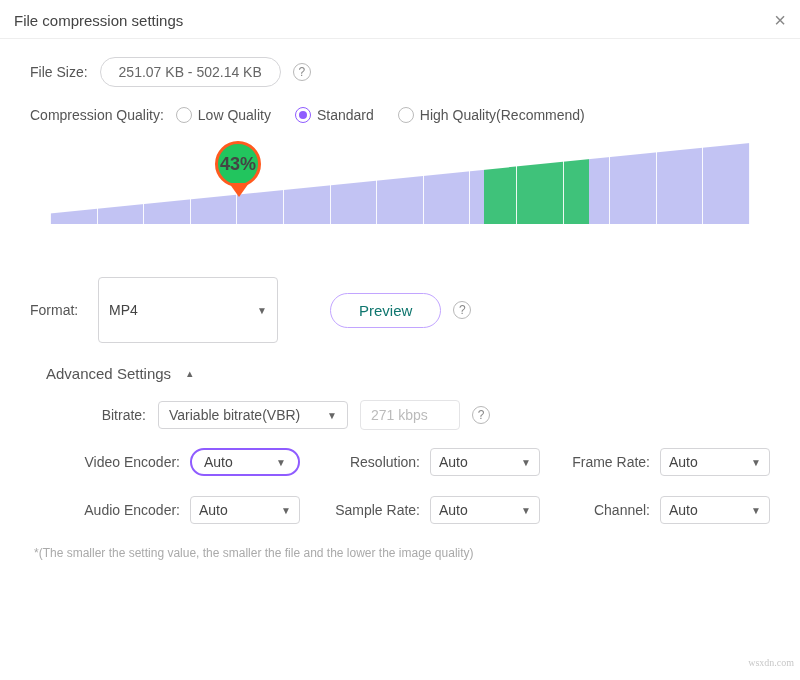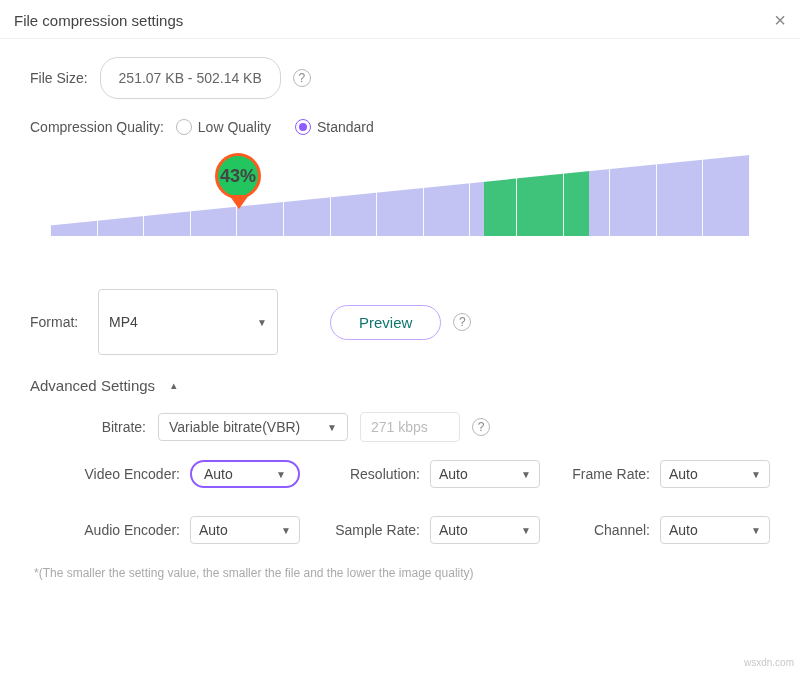--- a/index.html
+++ b/index.html
@@ -17,21 +17,21 @@
     padding: 10px 14px 8px 14px;
     border-bottom: 1px solid #eee;
     font-size: 15px; color: #444;
   }
   .close { font-size: 20px; color: #888; cursor: pointer; line-height: 1; }
   .content { padding: 18px 30px 6px 30px; }
   .row { display: flex; align-items: center; margin-bottom: 20px; gap: 12px; }
   .label { color: #555; }
   .fsize-box {
     border: 1px solid #d5d5d8; border-radius: 18px;
-    padding: 12px 18px; min-width: 170px; color: #666;
+    padding: 6px 18px; min-width: 170px; color: #666;
   }
   .help {
     width: 18px; height: 18px; border: 1px solid #b8b8b8; border-radius: 50%;
     display: inline-flex; align-items: center; justify-content: center;
     font-size: 12px; color: #888; cursor: pointer;
   }
   .radio-group { display: flex; gap: 24px; align-items: center; }
   .radio-opt { display: flex; align-items: center; gap: 6px; cursor: pointer; }
   .radio {
     width: 16px; height: 16px; border: 1.5px solid #bbb; border-radius: 50%;
@@ -81,25 +81,25 @@
   }
   .select.small { min-width: 70px; }
   .select.highlight { border: 2px solid #8f5cff; border-radius: 16px; padding: 4px 12px; }
   .caret { font-size: 10px; color: #666; }
   .preview-btn {
     border: 1.5px solid #c2a5ff; color: #0f766e; background: #fff;
     border-radius: 20px; padding: 8px 28px; font-size: 15px; cursor: pointer;
   }
   .adv-header {
     display: flex; align-items: center; gap: 16px; font-size: 15px; color: #555;
-    margin: 22px 0 18px 0; cursor: pointer; text-align: center;
+    margin: 22px 0 18px 16px; cursor: pointer; text-align: center;
   }
   .adv-grid {
     display: grid; grid-template-columns: 130px 1fr 130px 1fr 120px 1fr;
-    row-gap: 28px; align-items: center;
+    row-gap: 20px; align-items: center;
     margin-left: 30px;
   }
   .adv-grid .albl { text-align: right; padding-right: 10px; color: #555; }
   .adv-sel {
     border: 1px solid #d5d5d8; border-radius: 4px; padding: 5px 8px;
     display: flex; justify-content: space-between; align-items: center;
     background: #fff; cursor: pointer; color: #444; min-width: 70px; max-width: 120px;
   }
   .bitrate-row { display:flex; align-items:center; gap:12px; margin-left:60px; margin-bottom:18px;}
   .bitrate-sel {
@@ -113,21 +113,21 @@
   .footer {
     border-top: 1px solid #eee; padding: 16px 26px 20px 26px;
     display: flex; justify-content: flex-end; gap: 16px;
   }
   .btn {
     border-radius: 22px; padding: 10px 40px; font-size: 15px; cursor: pointer;
     border: 1px solid transparent;
   }
   .btn-reset { background: #8f5cff; color: #fff; border-color: #8f5cff; }
   .btn-ok { background: #fff; color: #444; border: 1px solid #d5d5d8; }
-  .watermark { position: fixed; right: 6px; bottom: 12px; font-size: 10px; color: #c8c8c8; }
+  .watermark { position: fixed; right: 6px; bottom: 12px; font-size: 10px; color: #c8c8c8; font-family: Liberation Serif, serif; }
 </style>
 </head>
 <body>
 
 <div class="window">
 
   <div class="titlebar">
     <span>File compression settings</span>
     <span class="close">×</span>
   </div>
@@ -144,20 +144,24 @@
       <span class="label">Compression Quality:</span>
       <div class="radio-group">
         <div class="radio-opt">
           <span class="radio"></span>
           <span>Low Quality</span>
         </div>
         <div class="radio-opt">
           <span class="radio selected"></span>
           <span>Standard</span>
         </div>
+        <div class="radio-opt">
+          <span class="radio"></span>
+          <span>High Quality(Recommend)</span>
+        </div>
       </div>
     </div>
 
     <div class="triwrap">
       <div class="triangle"></div>
       <div class="ticks">
         <span class="tick"></span>
           <span class="tick"></span>
           <span class="tick"></span>
           <span class="tick"></span>

